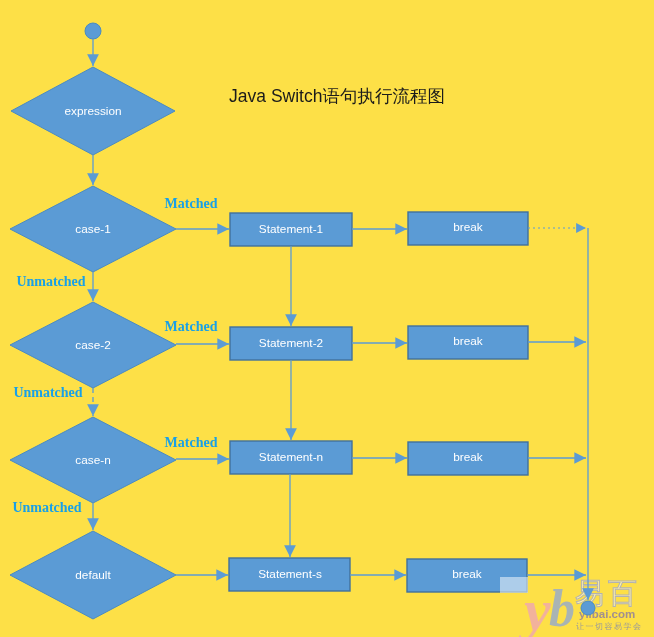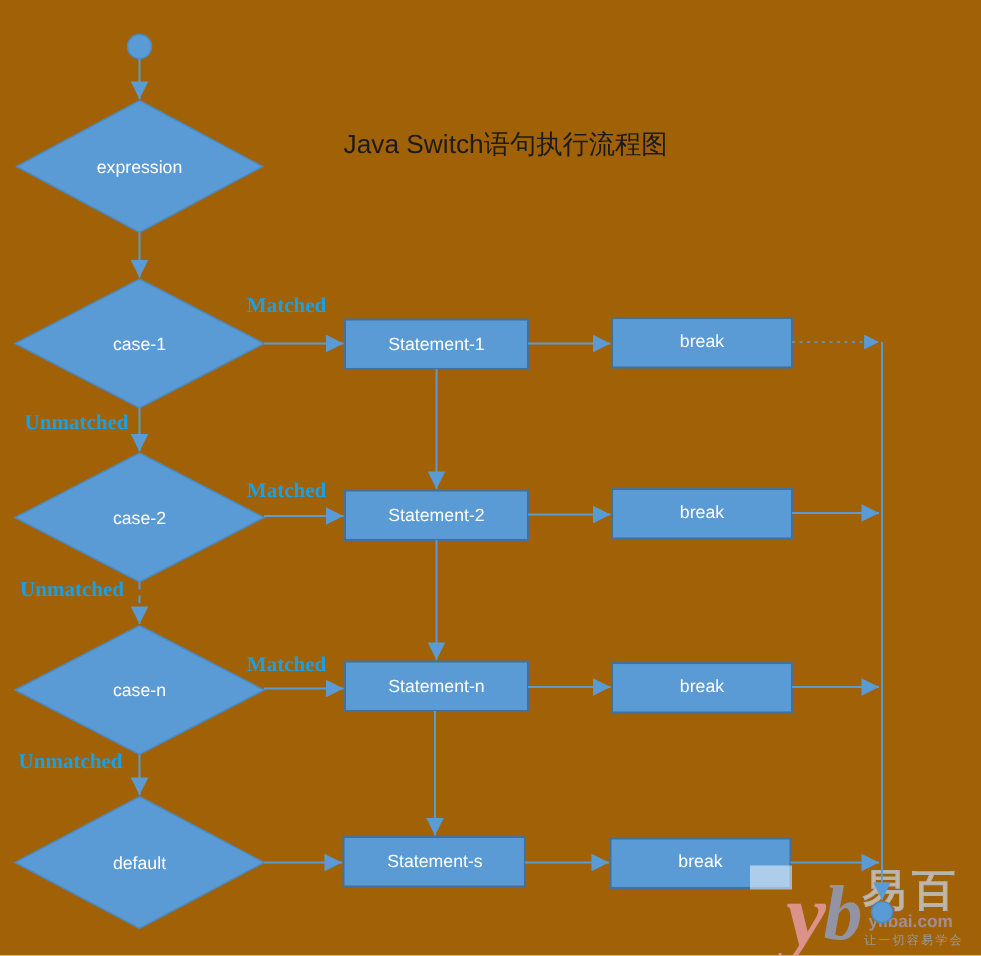--- a/index.html
+++ b/index.html
@@ -1,16 +1,16 @@
 <!DOCTYPE html>
 <html><head>
 <meta charset="utf-8">
 <style>
   html,body{margin:0;padding:0;background:#ffffff;}
-  .stage{position:relative;width:654px;height:637px;background:#a16207;overflow:hidden;
+  .stage{position:relative;width:654px;height:637px;background:#fde047;overflow:hidden;
          font-family:"Liberation Sans",sans-serif;}
   svg{display:block;}
   text{font-family:"Liberation Sans",sans-serif;}
   .shape-label{fill:#ffffff;font-size:11.8px;}
   .diagram-title{fill:#1b1b1b;font-size:17.5px;}
   .match-label{fill:#18a0e8;font-size:14px;font-weight:bold;font-family:"Liberation Serif",serif;}
   .edge{stroke:#5b9bd5;stroke-width:1.3;fill:none;}
   .edge-dashed{stroke-dasharray:5 4;}
   .edge-dotted{stroke-dasharray:2 3;stroke-width:1.1;}
   .node-rect{fill:#5b9bd5;stroke:#41719c;stroke-width:1.4;}

